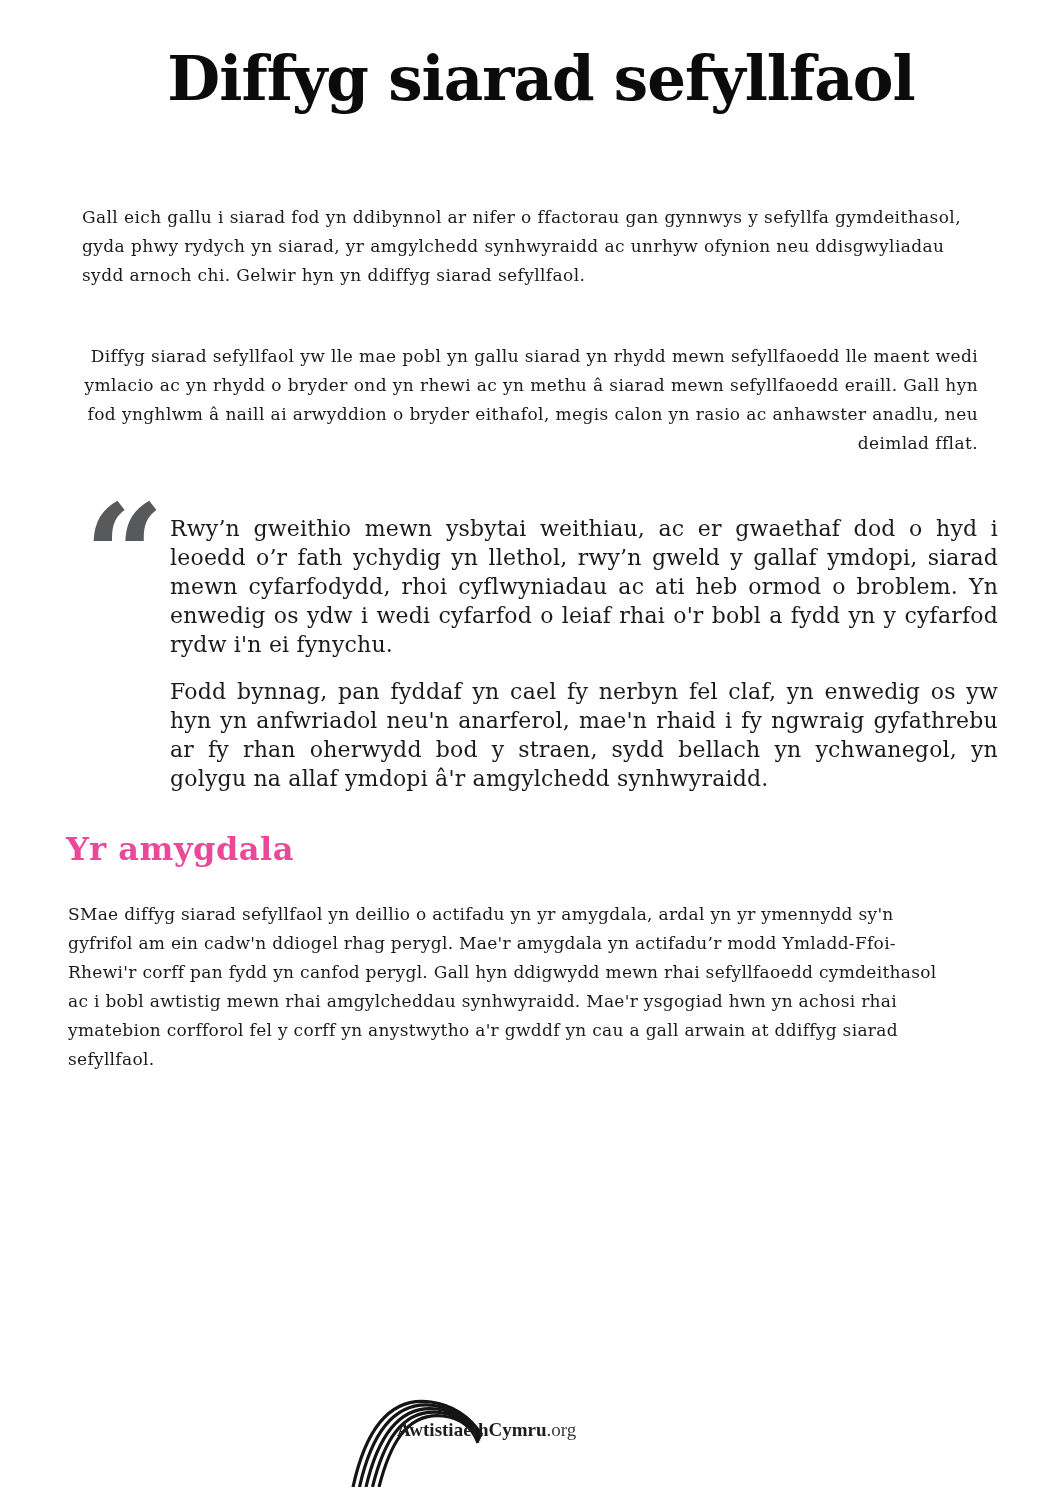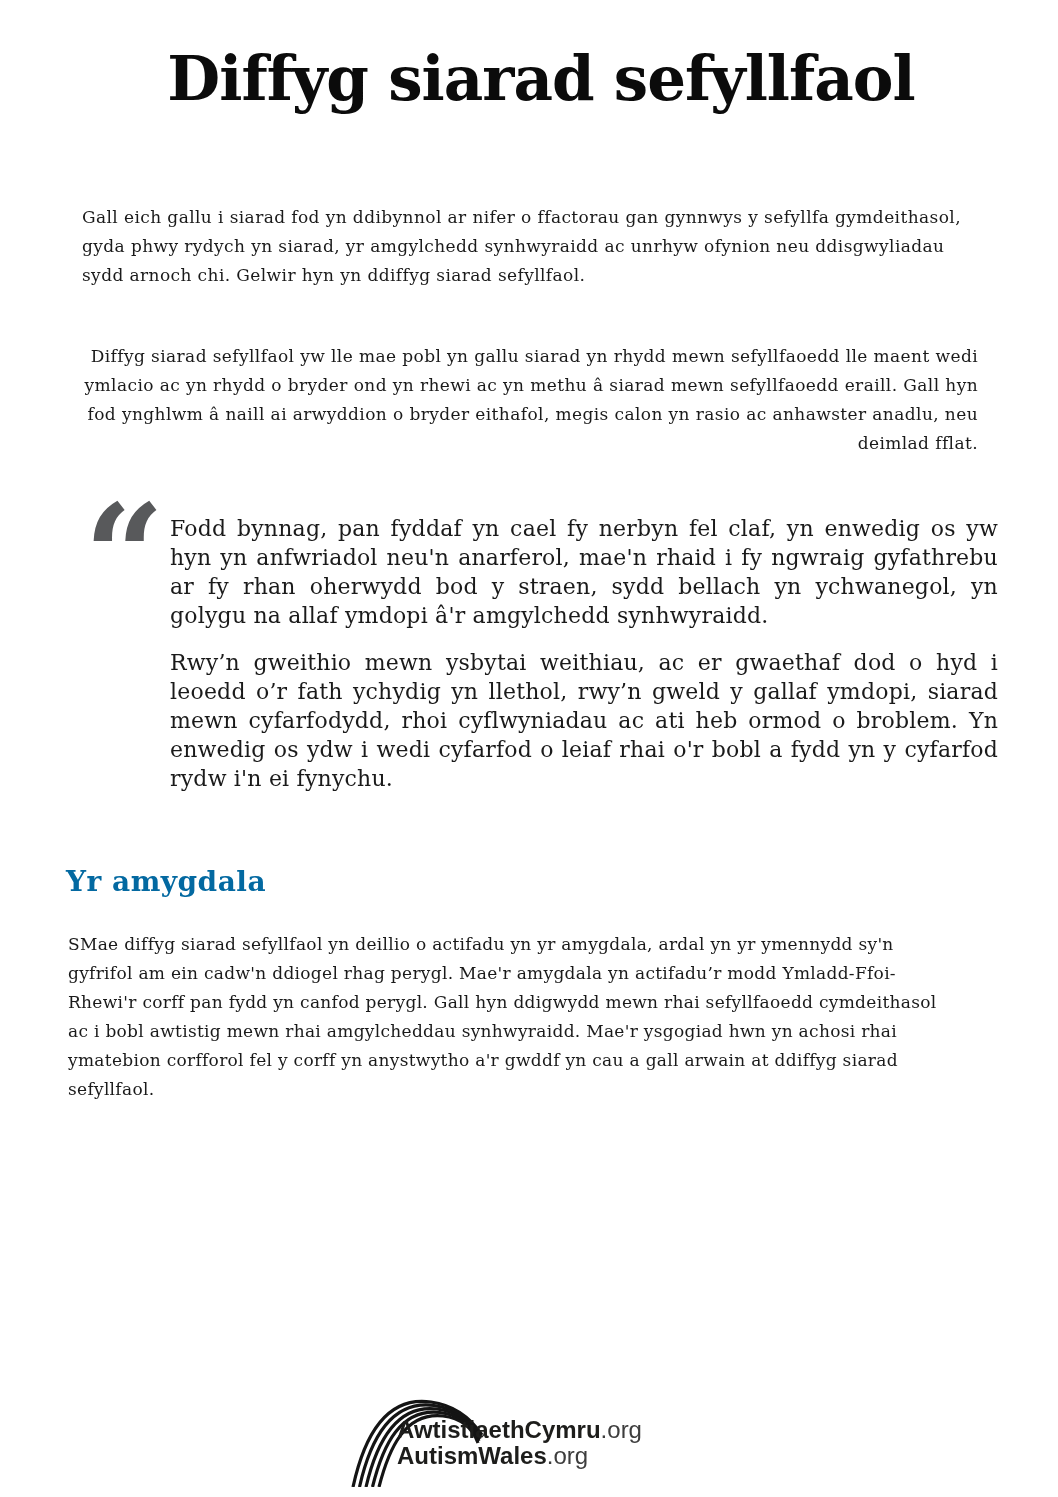--- a/index.html
+++ b/index.html
@@ -51,45 +51,45 @@
   .quote-text{
     flex:1;
     text-align:justify;
     font-size:22px;
     line-height:29px;
     letter-spacing:.2px;
   }
   .quote-text p{margin:0 0 18px 0;}
   .quote-text p:last-child{margin-bottom:0;}
   .section-heading{
-    margin:72px 0 0 66px;
+    margin:37px 0 0 66px;
     font-family:"DejaVu Serif", serif;
     font-weight:700;
-    font-size:28px;
+    font-size:32px;
     letter-spacing:.5px;
-    color:#0369a1;
+    color:#ec4899;
   }
   .section-para{margin:32px 112px 0 68px;letter-spacing:.3px;}
   .logo{
     position:absolute;
     left:349px;
     top:1392px;
     width:380px;
     height:96px;
   }
   .logo-arch{
     position:absolute;
     left:0;top:0;
     width:150px;height:95px;
   }
   .logo-text{
     position:absolute;
     left:48px;top:25px;
-    font-family:Liberation Sans, sans-serif;
-    font-size:24px;
+    font-family:Liberation Serif, serif;
+    font-size:19px;
     line-height:26px;
     white-space:nowrap;
     color:#1d1d1b;
   }
   .logo-name{font-weight:700;color:#1d1d1b;}
   .logo-tld{font-weight:400;color:#3d3d3d;}
 </style>
 </head>
 <body>
 
@@ -97,38 +97,37 @@
 
   <h1 class="doc-title">Diffyg siarad sefyllfaol</h1>
 
   <p class="para intro-1">Gall eich gallu i siarad fod yn ddibynnol ar nifer o ffactorau gan gynnwys y sefyllfa gymdeithasol, gyda phwy rydych yn siarad, yr amgylchedd synhwyraidd ac unrhyw ofynion neu ddisgwyliadau sydd arnoch chi. Gelwir hyn yn ddiffyg siarad sefyllfaol.</p>
 
   <p class="para intro-2">Diffyg siarad sefyllfaol yw lle mae pobl yn gallu siarad yn rhydd mewn sefyllfaoedd lle maent wedi ymlacio ac yn rhydd o bryder ond yn rhewi ac yn methu â siarad mewn sefyllfaoedd eraill. Gall hyn fod ynghlwm â naill ai arwyddion o bryder eithafol, megis calon yn rasio ac anhawster anadlu, neu deimlad fflat.</p>
 
   <div class="quote-block">
     <div class="quote-mark" style="color:#58595b;">“</div>
     <div class="quote-text">
+      <p>Rwy’n gweithio mewn ysbytai weithiau, ac er gwaethaf dod o hyd i leoedd o’r fath ychydig yn llethol, rwy’n gweld y gallaf ymdopi, siarad mewn cyfarfodydd, rhoi cyflwyniadau ac ati heb ormod o broblem. Yn enwedig os ydw i wedi cyfarfod o leiaf rhai o'r bobl a fydd yn y cyfarfod rydw i'n ei fynychu.</p>
       <p>Fodd bynnag, pan fyddaf yn cael fy nerbyn fel claf, yn enwedig os yw hyn yn anfwriadol neu'n anarferol, mae'n rhaid i fy ngwraig gyfathrebu ar fy rhan oherwydd bod y straen, sydd bellach yn ychwanegol, yn golygu na allaf ymdopi â'r amgylchedd synhwyraidd.</p>
-      <p>Rwy’n gweithio mewn ysbytai weithiau, ac er gwaethaf dod o hyd i leoedd o’r fath ychydig yn llethol, rwy’n gweld y gallaf ymdopi, siarad mewn cyfarfodydd, rhoi cyflwyniadau ac ati heb ormod o broblem. Yn enwedig os ydw i wedi cyfarfod o leiaf rhai o'r bobl a fydd yn y cyfarfod rydw i'n ei fynychu.</p>
     </div>
   </div>
 
   <h2 class="section-heading">Yr amygdala</h2>
 
   <p class="para section-para">SMae diffyg siarad sefyllfaol yn deillio o actifadu yn yr amygdala, ardal yn yr ymennydd sy'n gyfrifol am ein cadw'n ddiogel rhag perygl. Mae'r amygdala yn actifadu’r modd Ymladd-Ffoi-Rhewi'r corff pan fydd yn canfod perygl. Gall hyn ddigwydd mewn rhai sefyllfaoedd cymdeithasol ac i bobl awtistig mewn rhai amgylcheddau synhwyraidd. Mae'r ysgogiad hwn yn achosi rhai ymatebion corfforol fel y corff yn anystwytho a'r gwddf yn cau a gall arwain at ddiffyg siarad sefyllfaol.</p>
 
   <footer class="logo">
     <svg class="logo-arch" viewBox="0 0 150 95" xmlns="http://www.w3.org/2000/svg" aria-hidden="true">
       <g fill="none" stroke="#141414" stroke-width="3.2" stroke-linecap="butt">
         <path d="M 4 95 C 16 40, 40 4, 82 10 C 104 13, 121 25, 133 43"></path>
         <path d="M 10.5 95 C 22 44, 44 8, 85 13.5 C 106 16.5, 121.5 27, 132 45"></path>
         <path d="M 17 95 C 28 48, 48 12, 88 17 C 107 19.5, 122 29.5, 131 47"></path>
         <path d="M 23.5 95 C 34 52, 52 16, 91 20.5 C 108.5 22.8, 122.5 32, 130 49"></path>
         <path d="M 30 95 C 40 56, 56 20, 94 24 C 110 26, 123 34.5, 129 51"></path>
       </g>
     </svg>
     <div class="logo-text">
       <div class="logo-line"><span class="logo-name">AwtistiaethCymru</span><span class="logo-tld">.org</span></div>
-      <div class="logo-line"><span class="logo-name">AutismWales</span><span class="logo-tld">.org</span></div>
     </div>
   </footer>
 
 </div>
 
 </body></html>

